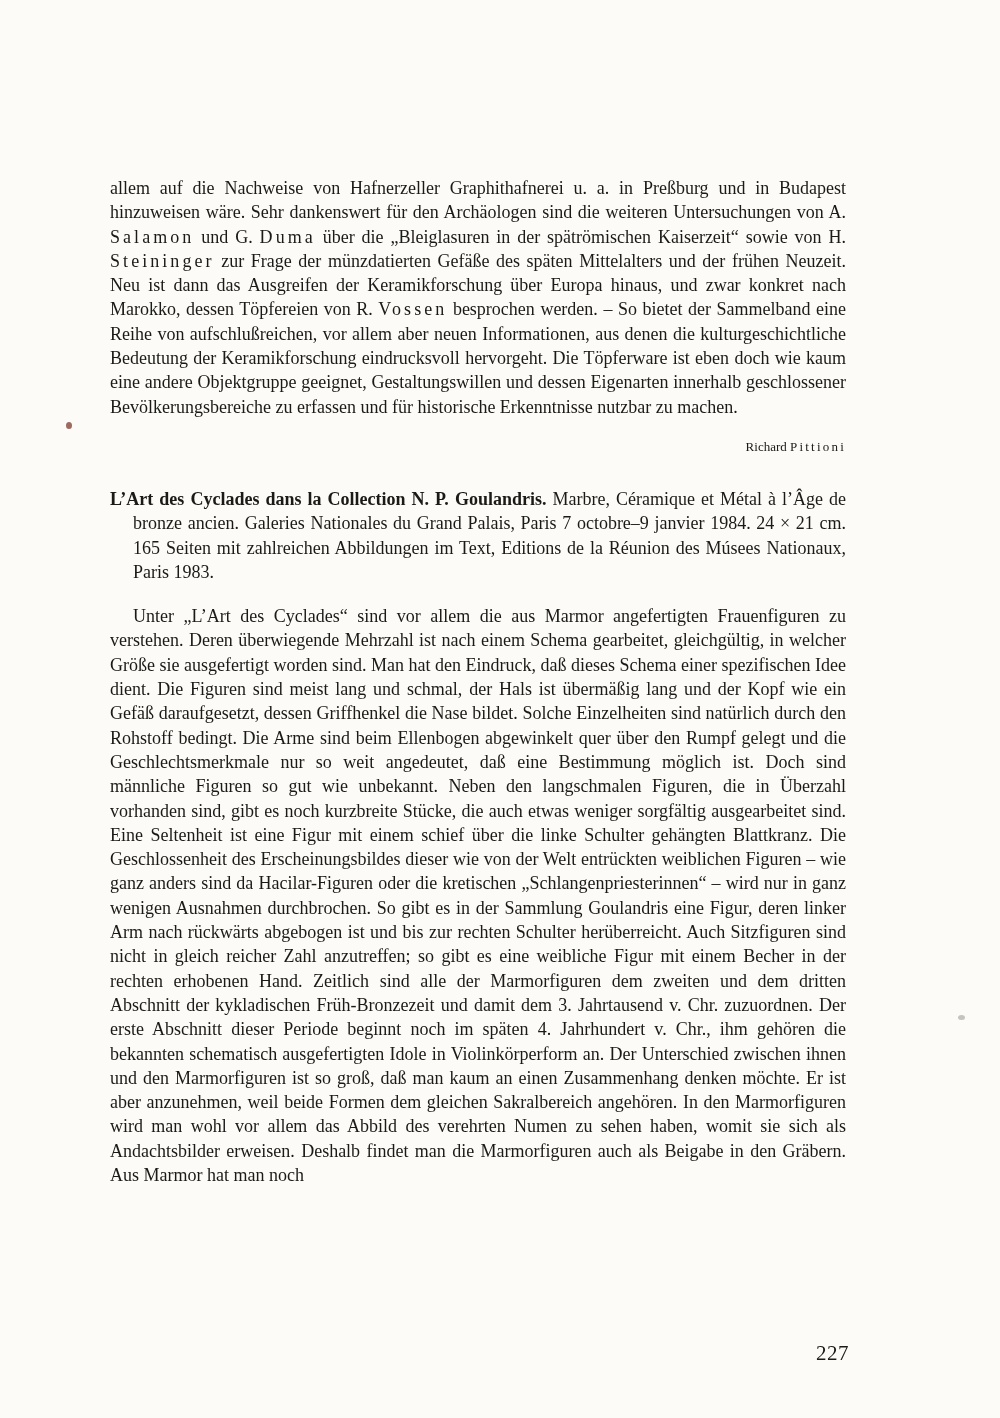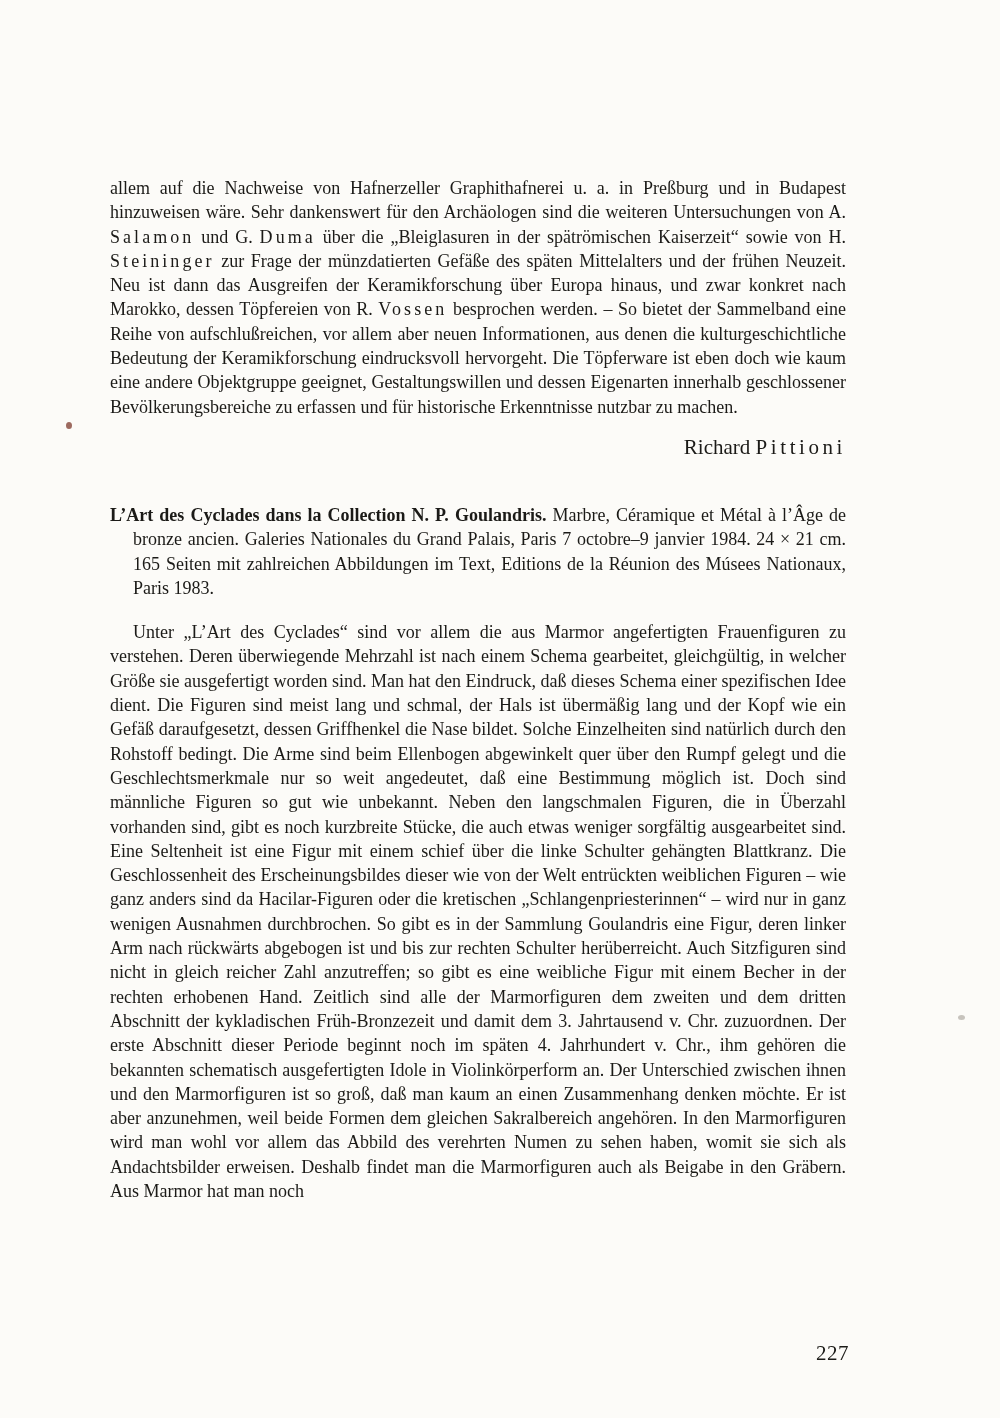--- a/index.html
+++ b/index.html
@@ -27,28 +27,28 @@
   .para {
     margin: 0;
     font-size: 18px;
     line-height: 24.3px;
     text-align: justify;
     hyphens: auto;
     -webkit-hyphens: auto;
   }
   .signature {
     margin: 16px 0 0 0;
-    font-size: 21px;
+    font-size: 13px;
     line-height: 24px;
     text-align: right;
   }
   .sperr { letter-spacing: 0.17em; }
   .bold  { font-weight: bold; }
   .citation {
-    margin-top: 44px;
+    margin-top: 28px;
     padding-left: 23px;
     text-indent: -23px;
   }
   .body-para {
     margin-top: 20px;
     text-indent: 23px;
   }
   .page-number {
     position: absolute;
     right: 157px;

